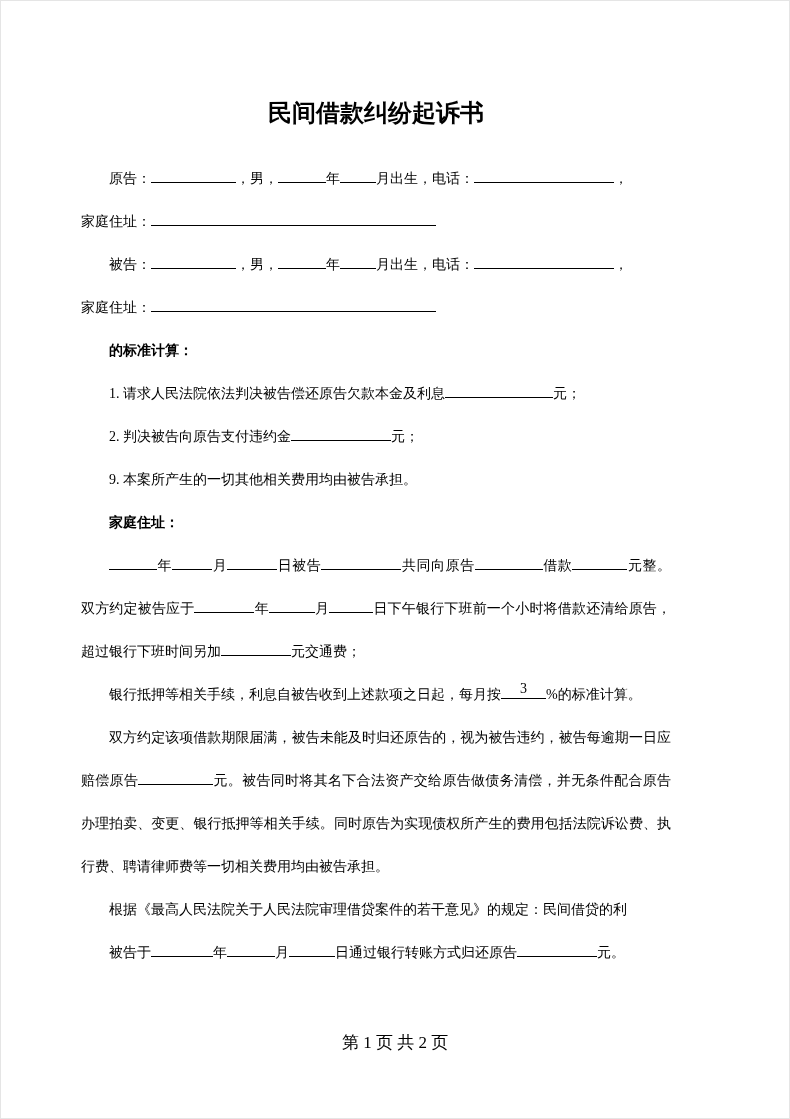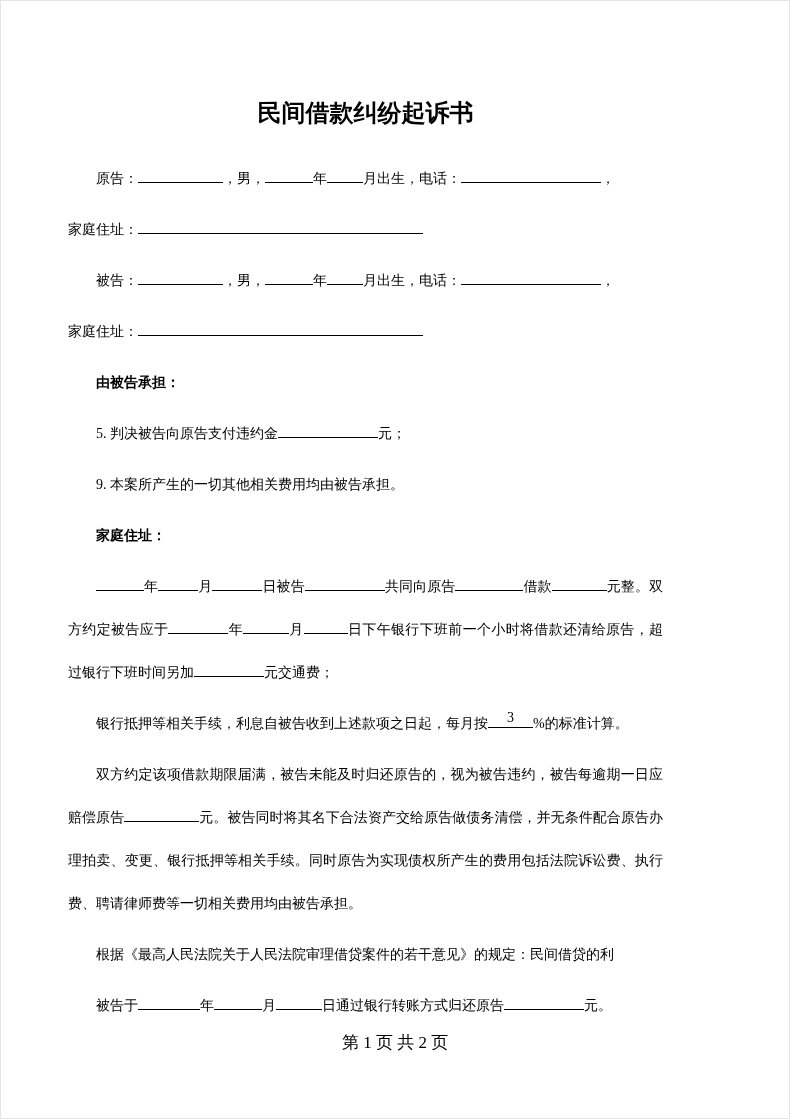--- a/index.html
+++ b/index.html
@@ -12,32 +12,32 @@
     height: 1119px;
     box-sizing: border-box;
     background: #ffffff;
     border: 1px solid #e5e5e5;
     position: relative;
     overflow: hidden;
     font-family: "Liberation Serif", "DejaVu Serif", serif;
     color: #000000;
   }
   .content {
-    padding: 96px 118px 0 59px;
+    padding: 96px 118px 0 80px;
   }
   .title {
     font-size: 24px;
     font-weight: bold;
     text-align: center;
     margin: 0 0 28px 0;
   }
   p.para {
     font-size: 14px;
     line-height: 43px;
-    margin: 8px;
+    margin: 0;
     text-align: justify;
   }
   p.para.indent {
     text-indent: 2em;
   }
   p.para.bold {
     font-weight: bold;
   }
   .blank {
     display: inline-block;
@@ -64,22 +64,23 @@
 <body>
 
 <div class="page">
   <div class="content">
     <h1 class="title">民间借款纠纷起诉书</h1>
     <div id="doc-body">
         <p class="para indent"><span>原告：</span><span class="blank" style="width: 85px;">&nbsp;</span><span>，男，</span><span class="blank" style="width: 48px;">&nbsp;</span><span>年</span><span class="blank" style="width: 36px;">&nbsp;</span><span>月出生，电话：</span><span class="blank" style="width: 140px;">&nbsp;</span><span>，</span></p>
         <p class="para"><span>家庭住址：</span><span class="blank" style="width: 285px;">&nbsp;</span></p>
         <p class="para indent"><span>被告：</span><span class="blank" style="width: 85px;">&nbsp;</span><span>，男，</span><span class="blank" style="width: 48px;">&nbsp;</span><span>年</span><span class="blank" style="width: 36px;">&nbsp;</span><span>月出生，电话：</span><span class="blank" style="width: 140px;">&nbsp;</span><span>，</span></p>
         <p class="para"><span>家庭住址：</span><span class="blank" style="width: 285px;">&nbsp;</span></p>
-        <p class="para indent bold"><span>由被告承担：</span></p>
-        <p class="para indent"><span>5. 判决被告向原告支付违约金</span><span class="blank" style="width: 100px;">&nbsp;</span><span>元；</span></p>
+        <p class="para indent bold"><span>的标准计算：</span></p>
+        <p class="para indent"><span>1. 请求人民法院依法判决被告偿还原告欠款本金及利息</span><span class="blank" style="width: 108px;">&nbsp;</span><span>元；</span></p>
+        <p class="para indent"><span>2. 判决被告向原告支付违约金</span><span class="blank" style="width: 100px;">&nbsp;</span><span>元；</span></p>
         <p class="para indent"><span>9. 本案所产生的一切其他相关费用均由被告承担。</span></p>
         <p class="para indent bold"><span>家庭住址：</span></p>
         <p class="para indent"><span class="blank" style="width: 48px;">&nbsp;</span><span>年</span><span class="blank" style="width: 40px;">&nbsp;</span><span>月</span><span class="blank" style="width: 50px;">&nbsp;</span><span>日被告</span><span class="blank" style="width: 80px;">&nbsp;</span><span>共同向原告</span><span class="blank" style="width: 68px;">&nbsp;</span><span>借款</span><span class="blank" style="width: 55px;">&nbsp;</span><span>元整。双方约定被告应于</span><span class="blank" style="width: 60px;">&nbsp;</span><span>年</span><span class="blank" style="width: 46px;">&nbsp;</span><span>月</span><span class="blank" style="width: 44px;">&nbsp;</span><span>日下午银行下班前一个小时将借款还清给原告，超过银行下班时间另加</span><span class="blank" style="width: 70px;">&nbsp;</span><span>元交通费；</span></p>
         <p class="para indent"><span>银行抵押等相关手续，利息自被告收到上述款项之日起，每月按</span><span class="blank" style="width: 45px;">3</span><span>%的标准计算。</span></p>
         <p class="para indent"><span>双方约定该项借款期限届满，被告未能及时归还原告的，视为被告违约，被告每逾期一日应赔偿原告</span><span class="blank" style="width: 75px;">&nbsp;</span><span>元。被告同时将其名下合法资产交给原告做债务清偿，并无条件配合原告办理拍卖、变更、银行抵押等相关手续。同时原告为实现债权所产生的费用包括法院诉讼费、执行费、聘请律师费等一切相关费用均由被告承担。</span></p>
         <p class="para indent"><span>根据《最高人民法院关于人民法院审理借贷案件的若干意见》的规定：民间借贷的利</span></p>
         <p class="para indent"><span>被告于</span><span class="blank" style="width: 62px;">&nbsp;</span><span>年</span><span class="blank" style="width: 48px;">&nbsp;</span><span>月</span><span class="blank" style="width: 46px;">&nbsp;</span><span>日通过银行转账方式归还原告</span><span class="blank" style="width: 80px;">&nbsp;</span><span>元。</span></p>
       </div>
   </div>
   <div class="footer">第 1 页 共 2 页</div>

